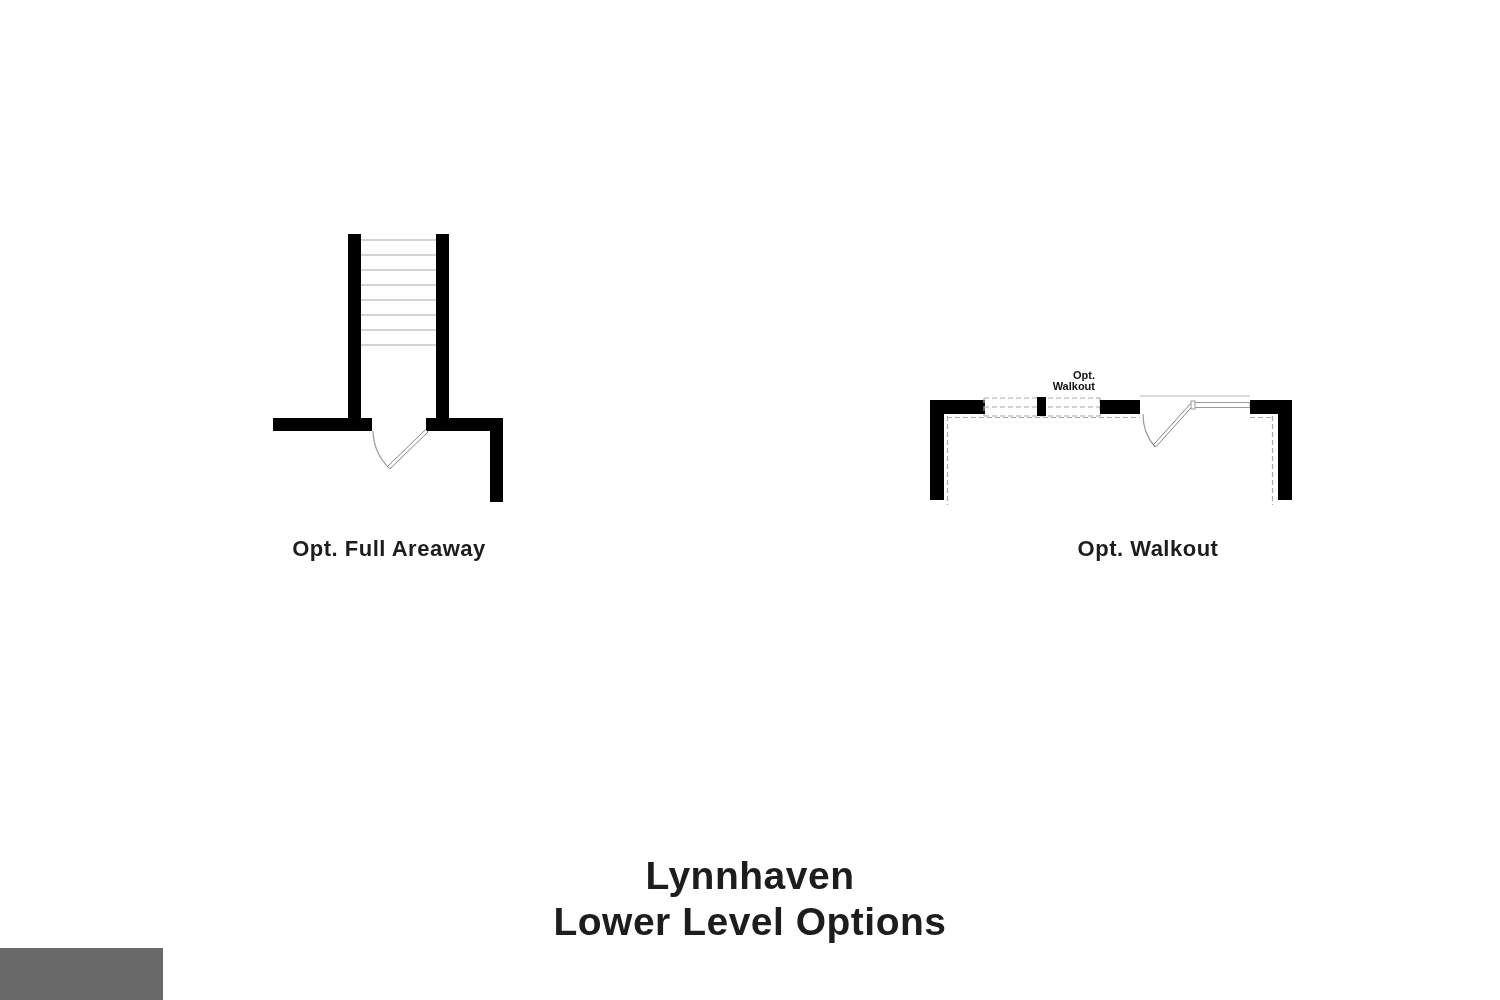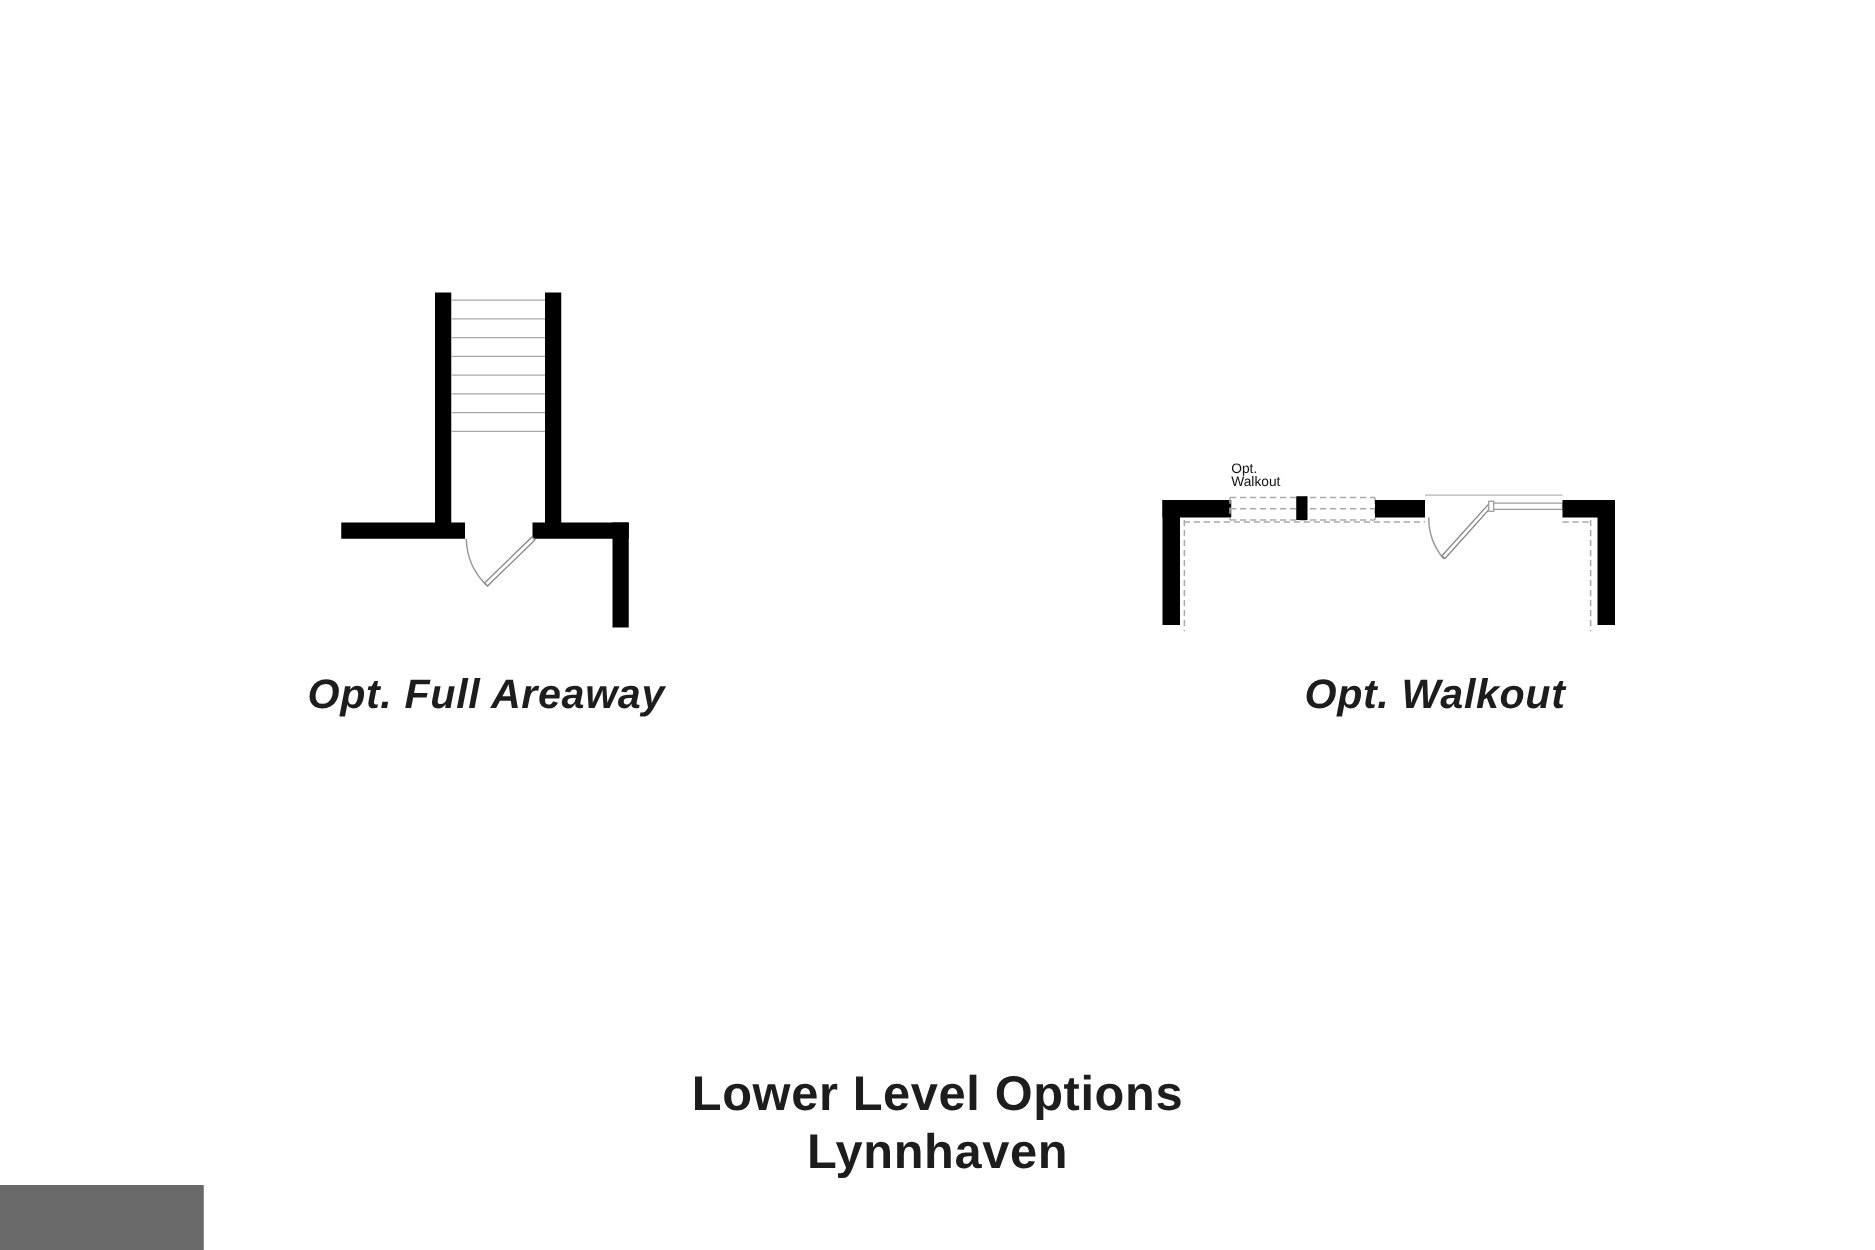--- a/index.html
+++ b/index.html
@@ -11,25 +11,25 @@
   svg{position:absolute;overflow:visible;}
   .wall{fill:var(--wall,#000);stroke:none;}
   .tread{stroke:var(--tread,#a9a9a9);stroke-width:1;}
   .thinline{stroke:#b5b5b5;stroke-width:1;fill:none;}
   .swing{stroke:#9a9a9a;stroke-width:1.2;fill:none;}
   .leaf{fill:#ffffff;stroke:#868686;stroke-width:1;}
   .dashed{stroke:var(--dash,#aaaaaa);stroke-width:1.2;fill:none;stroke-dasharray:5 3;}
   .winline{stroke:#9a9a9a;stroke-width:1;fill:#fff;}
   .plan-label{
     position:absolute;text-align:center;font-weight:bold;
-    color:var(--text,#1d1d1d);font-size:33px;letter-spacing:0.5px;white-space:nowrap;font-style:italic;
+    color:var(--text,#1d1d1d);font-size:22px;letter-spacing:0.5px;white-space:nowrap;
   }
   .windows-note{
-    position:absolute;left:985px;top:370px;width:110px;text-align:left;
-    font-size:11px;line-height:11px;font-weight:normal;color:#111;
+    position:absolute;left:985px;top:370px;width:110px;text-align:right;
+    font-size:11px;line-height:11px;font-weight:bold;color:#111;
   }
   .sheet-title{
     position:absolute;left:350px;top:853px;width:800px;text-align:center;
     font-weight:bold;color:var(--text,#1d1d1d);font-size:39px;line-height:46px;
     letter-spacing:0.5px;
   }
   .brand-box{
     position:absolute;left:0;top:948px;width:163px;height:52px;
     background:var(--logo-bg,#696969);
   }
@@ -95,22 +95,22 @@
   <g>
     <line class="dashed" x1="947.5" y1="416" x2="947.5" y2="505"></line>
     <line class="dashed" x1="947" y1="417.5" x2="1140" y2="417.5"></line>
     <line class="dashed" x1="1250" y1="417.5" x2="1273" y2="417.5"></line>
     <line class="dashed" x1="1272.5" y1="416" x2="1272.5" y2="505"></line>
   </g>
 </svg>
 <div class="plan-label" style="left:948px;top:536px;width:400px;">Opt. Walkout</div>
 
 <div class="sheet-title">
+  <div>Lynnhaven</div>
   <div>Lower Level Options</div>
-  <div>Lynnhaven</div>
 </div>
 
 <div class="brand-box">
   
   
   
   
 </div>
 
 </body></html>

